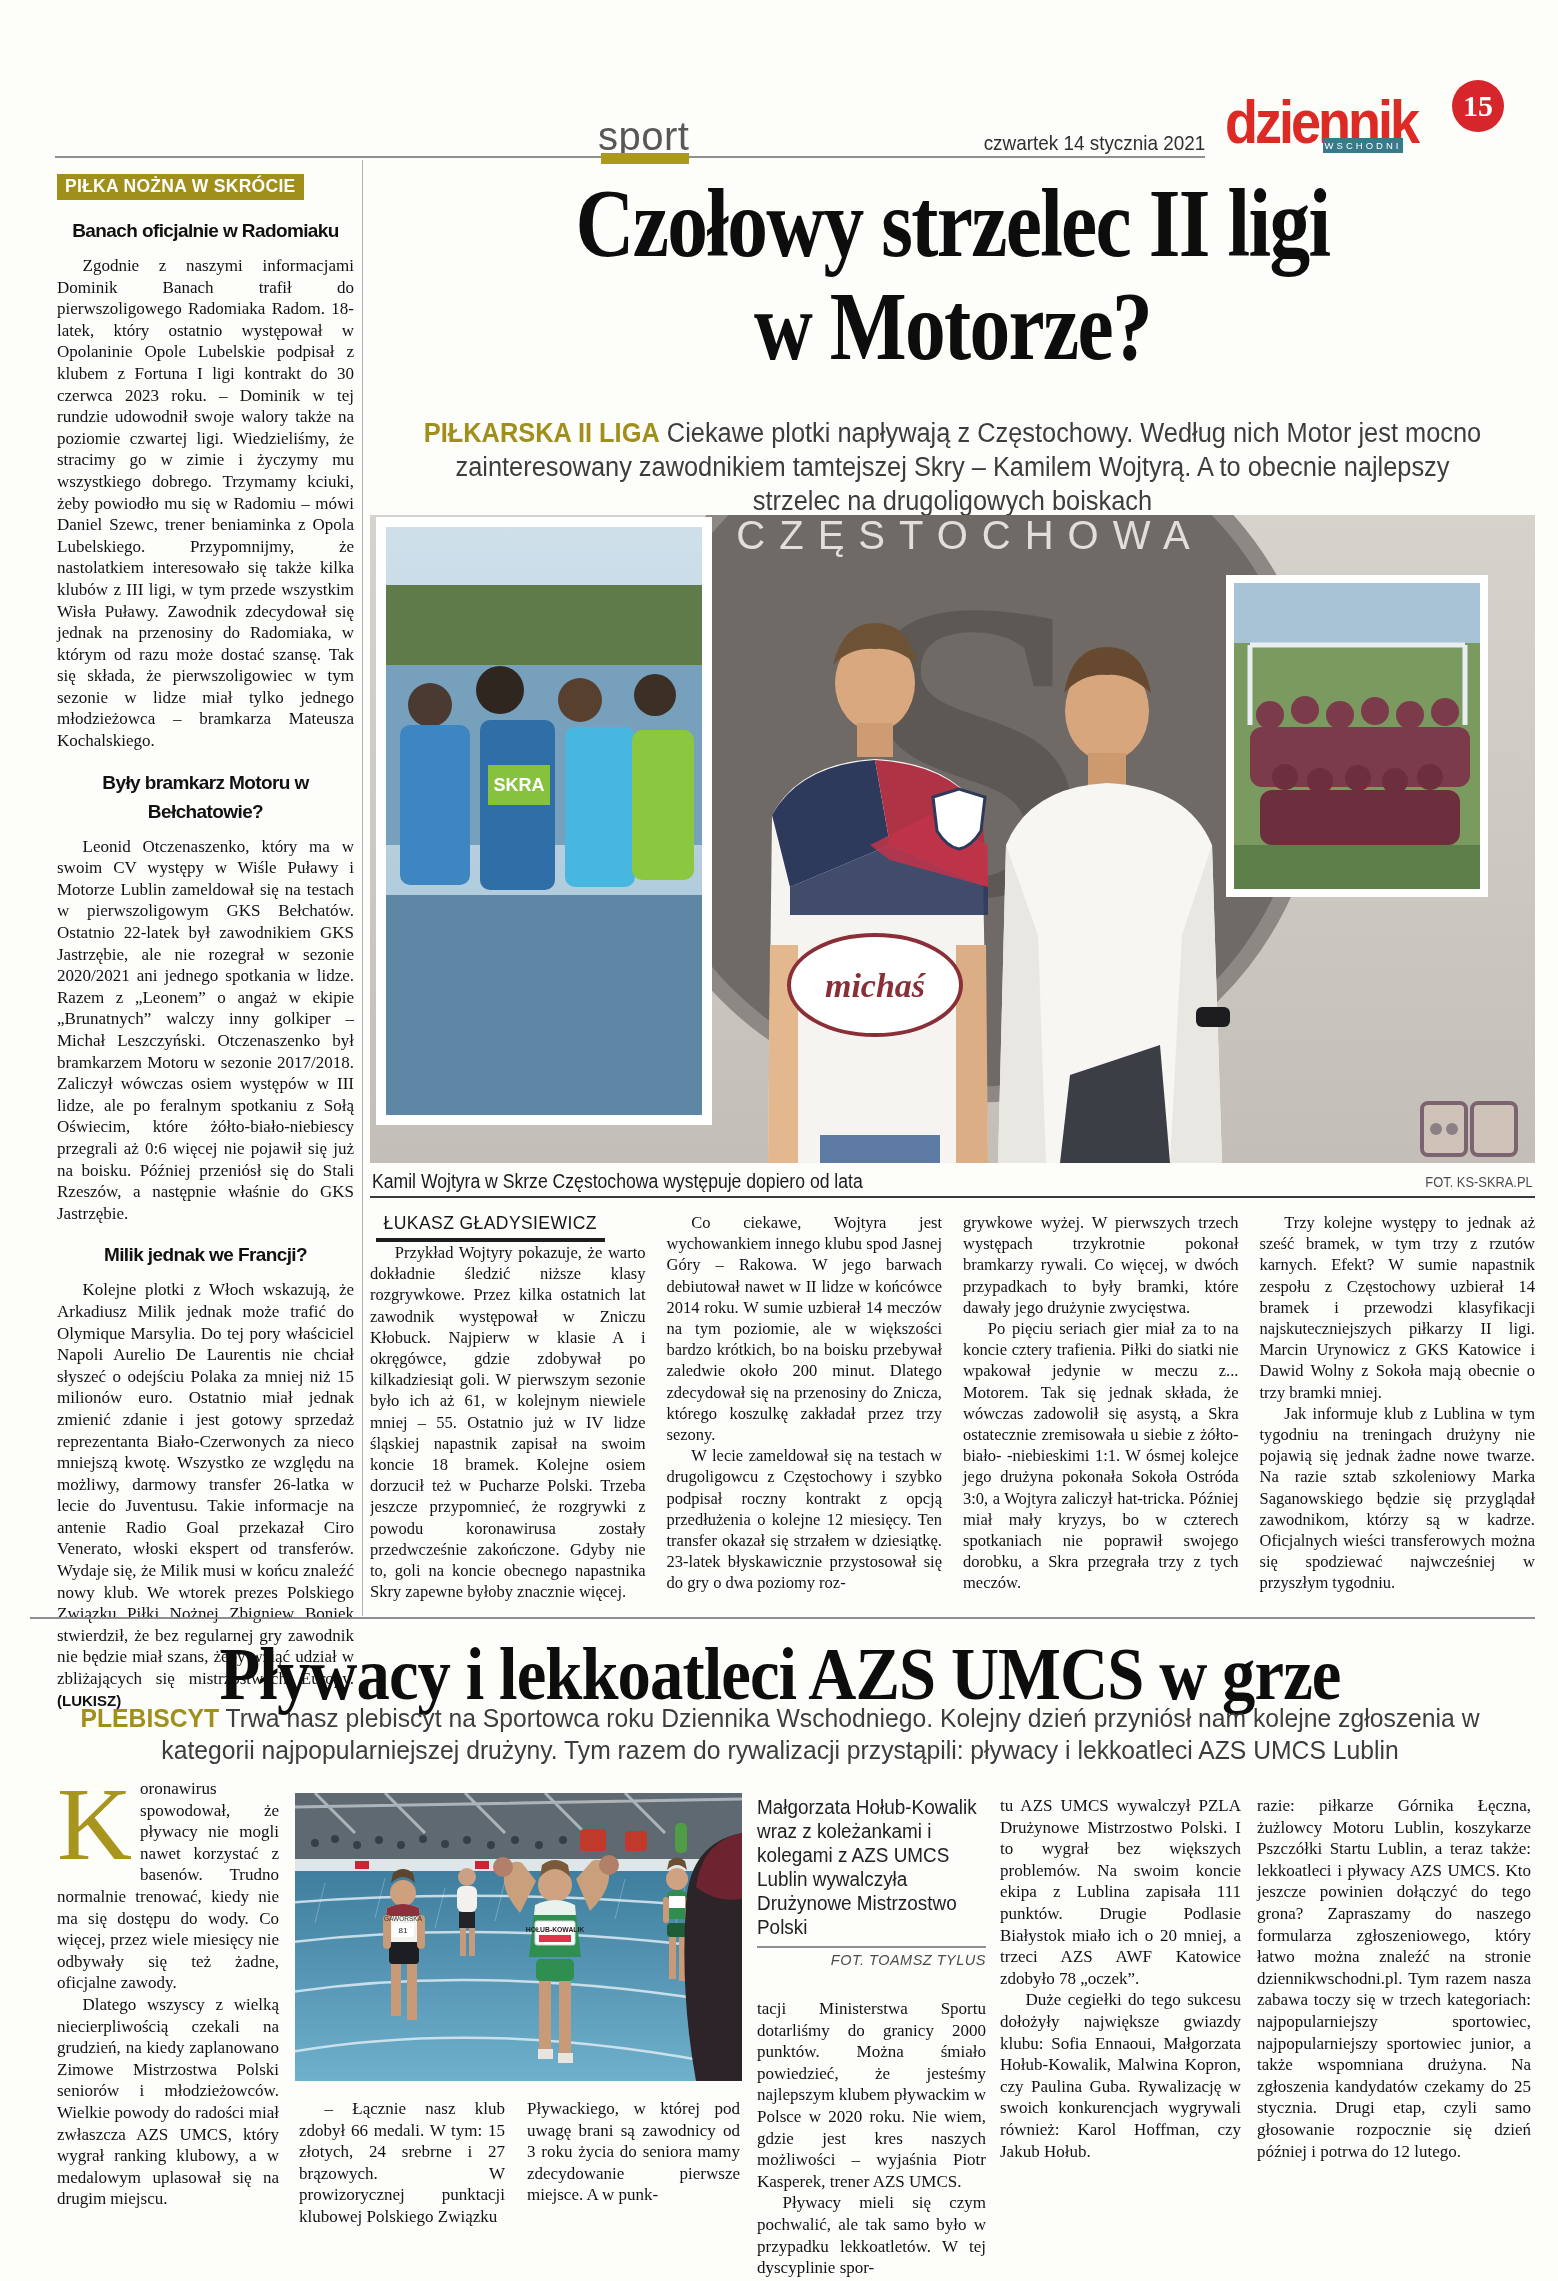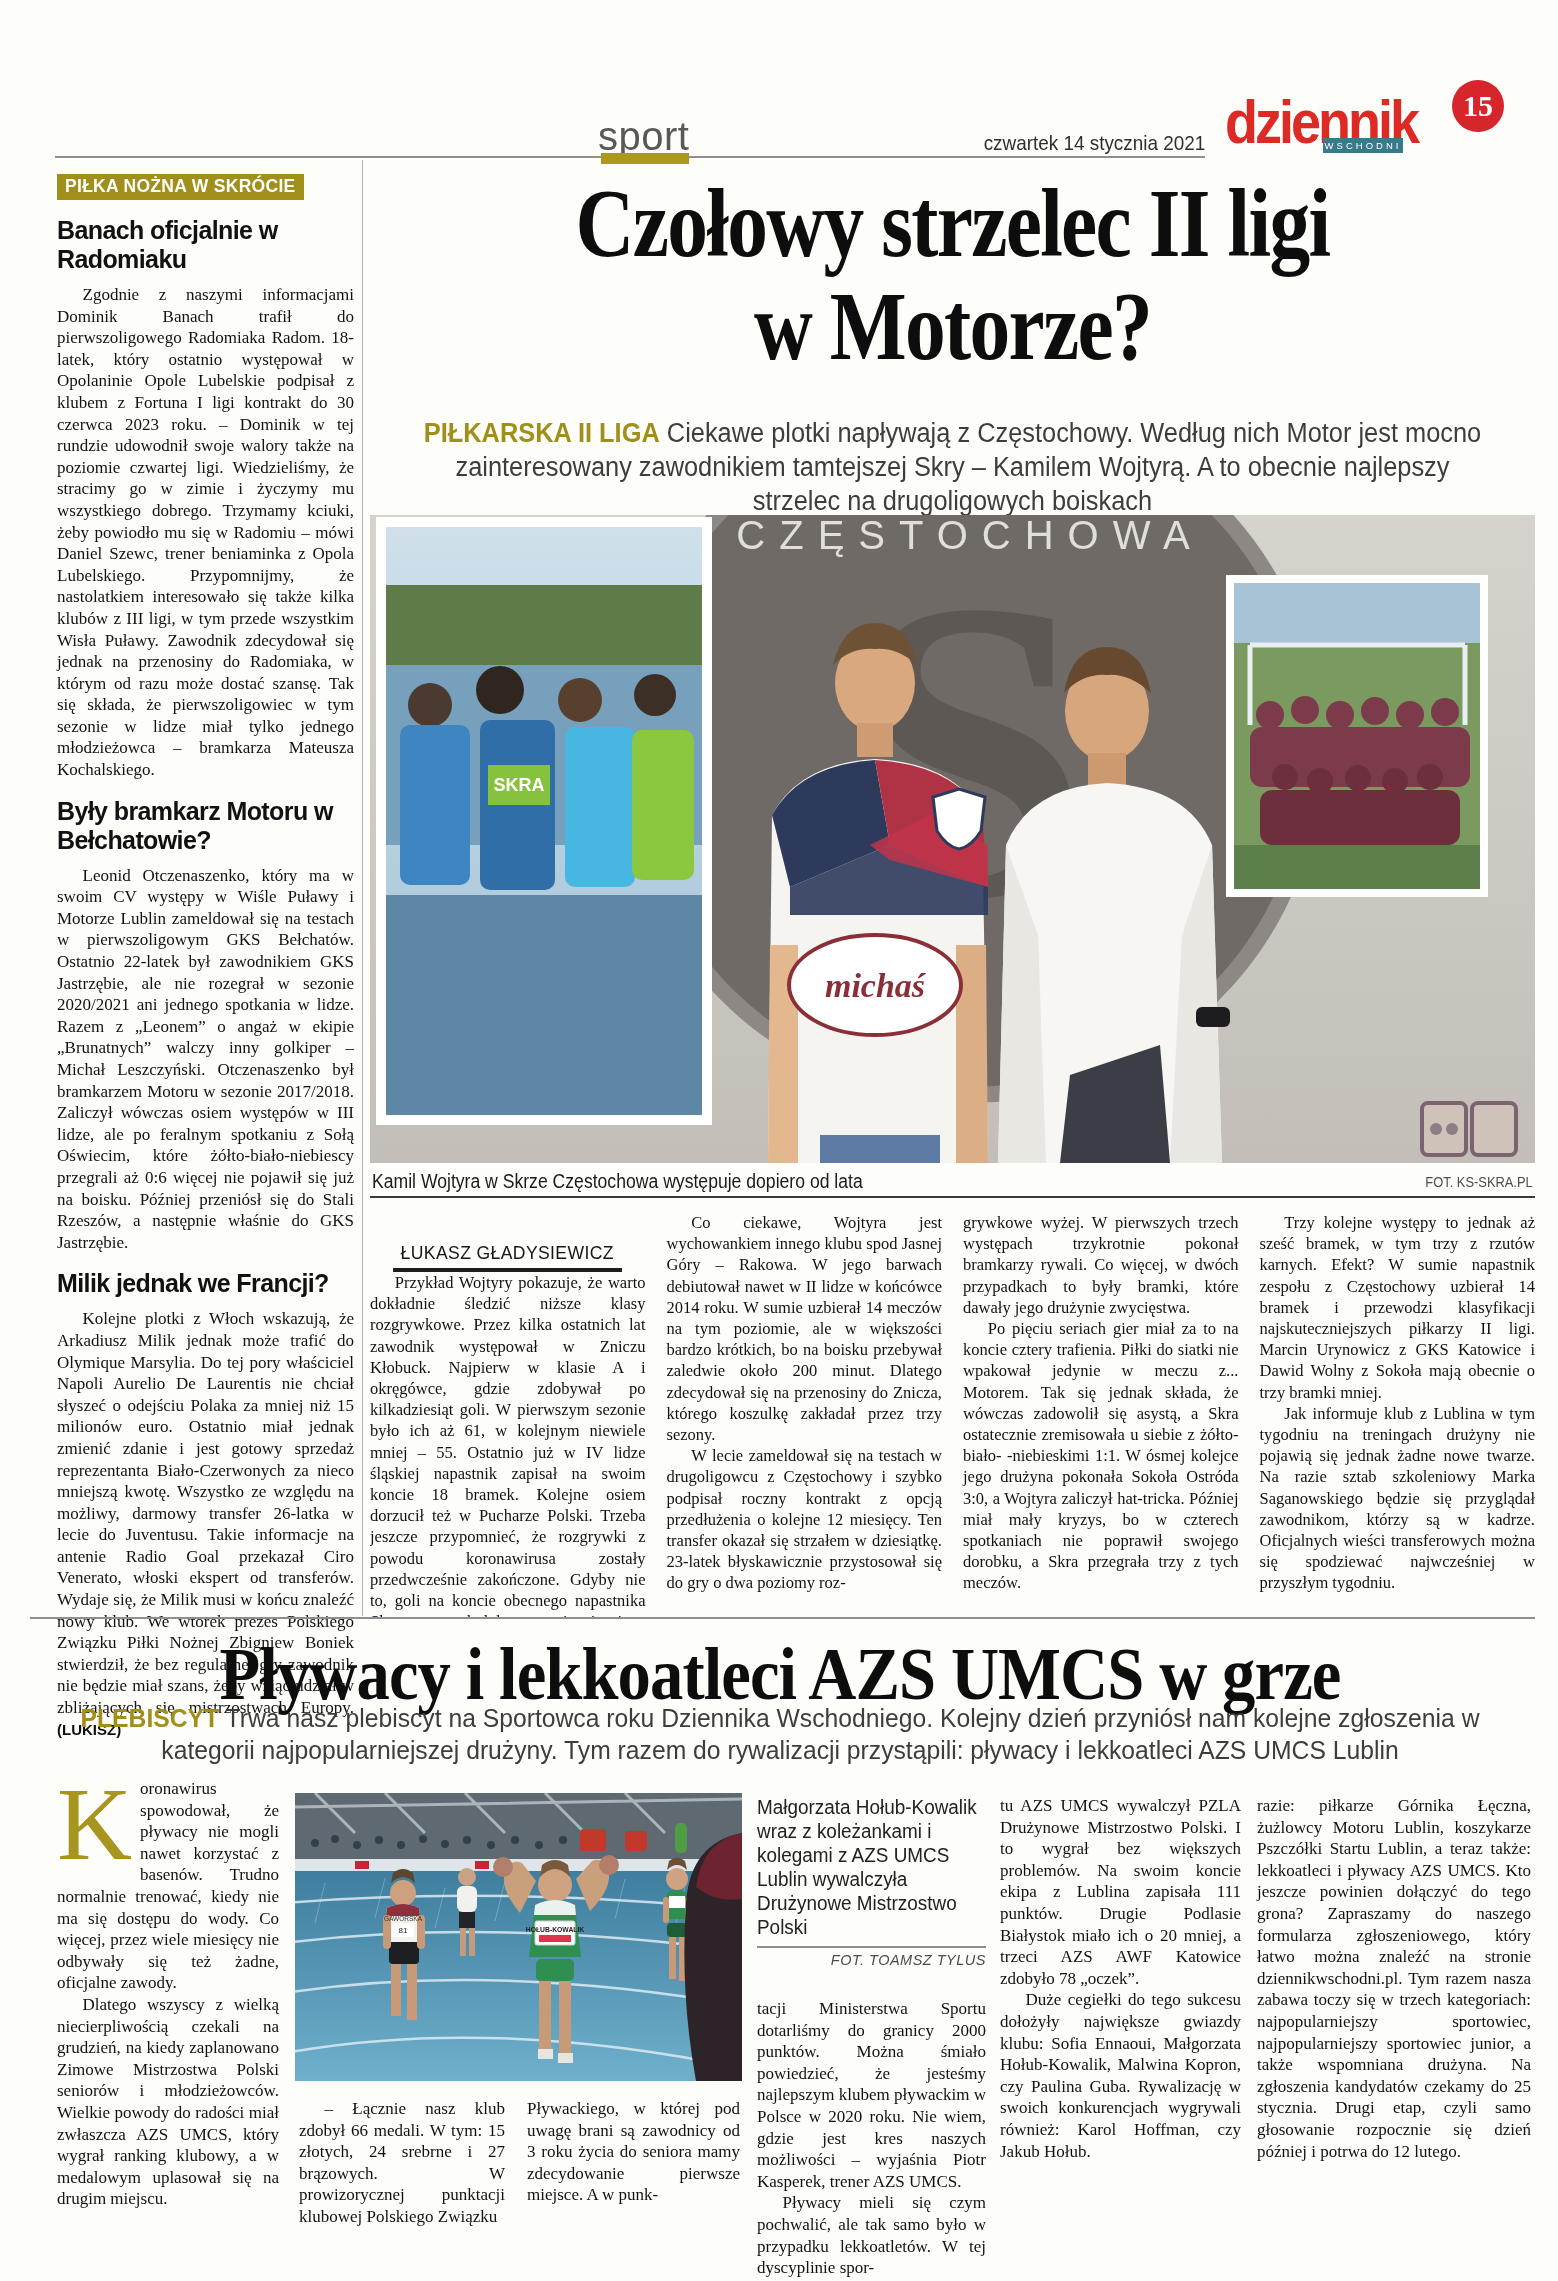--- a/index.html
+++ b/index.html
@@ -17,37 +17,37 @@
   .brand{font-family:"Liberation Sans",sans-serif;font-weight:700;font-size:54px;color:#dd2a25;
          letter-spacing:-3px;transform:scaleY(1.12);transform-origin:50% 100%;white-space:nowrap;}
   .brand-sub{background:#38798a;color:#fff;font-family:"Liberation Sans",sans-serif;font-size:9.5px;
              letter-spacing:3px;text-align:center;line-height:15px;height:15px;}
   .page-badge{width:52px;height:52px;border-radius:50%;background:#d6252b;color:#ffffff;text-align:center;
               font-family:"Liberation Serif",serif;font-weight:700;font-size:30px;line-height:52px;}
 
   
   .kicker-label{display:inline-block;background:#a18f1c;color:#fff;font-family:"Liberation Sans",sans-serif;
                 font-weight:700;font-size:17.5px;line-height:19px;padding:3px 8px 4px;letter-spacing:.3px;white-space:nowrap;}
-  .brief-title{font-family:"Liberation Sans",sans-serif;font-weight:700;font-size:25px;line-height:29px;
-               letter-spacing:-.6px;margin:16px 0 10px;}
+  .brief-title{font-family:"Liberation Sans",sans-serif;font-weight:700;font-size:19px;line-height:29px;
+               letter-spacing:-.6px;margin:16px 0 10px;text-align:center;}
   .body p{font-size:17px;line-height:21.6px;text-align:justify;margin:0;text-indent:1.5em;}
   .body p.cont{text-indent:0;}
   .sign{font-family:"Liberation Sans",sans-serif;font-size:15px;font-weight:700;}
 
   
   .hl{font-weight:700;font-size:97px;line-height:103px;letter-spacing:-2px;text-align:center;
       transform:scaleX(.84);transform-origin:50% 50%;white-space:nowrap;color:#0d0d0d;}
   .lead{font-family:"Liberation Sans",sans-serif;font-size:27px;line-height:34px;color:#3d3d3d;
         text-align:center;transform:scaleX(.94);transform-origin:50% 0;}
   .lead .gold{color:#a18f1c;font-weight:700;}
   .photo-cap{font-family:"Liberation Sans",sans-serif;font-size:20px;color:#1b1b1b;
              transform:scaleX(.88);transform-origin:0 50%;white-space:nowrap;}
   .photo-credit{font-family:"Liberation Sans",sans-serif;font-size:14px;color:#4c4c4c;
                 transform:scaleX(.92);transform-origin:100% 50%;white-space:nowrap;}
-  .byline-wrap{text-align:center;margin-top:30px;}
+  .byline-wrap{text-align:left;}
   .byline{display:inline-block;font-family:"Liberation Sans",sans-serif;font-size:18.5px;color:#161616;
           letter-spacing:.4px;padding:0 8px 4px;border-bottom:4px solid #1d1d1d;
           transform:scaleX(.95);transform-origin:50% 0;white-space:nowrap;}
   .main-cols{display:grid;grid-template-columns:repeat(4,1fr);column-gap:21px;overflow:hidden;}
   .main-cols p{font-size:16.5px;line-height:21.2px;}
 
   
   .hl2{font-weight:700;font-size:74px;line-height:80px;letter-spacing:-1px;text-align:center;
        transform:scaleX(.9);transform-origin:50% 50%;white-space:nowrap;color:#0d0d0d;}
   .lead2{font-family:"Liberation Sans",sans-serif;font-size:26px;line-height:32px;color:#3d3d3d;

